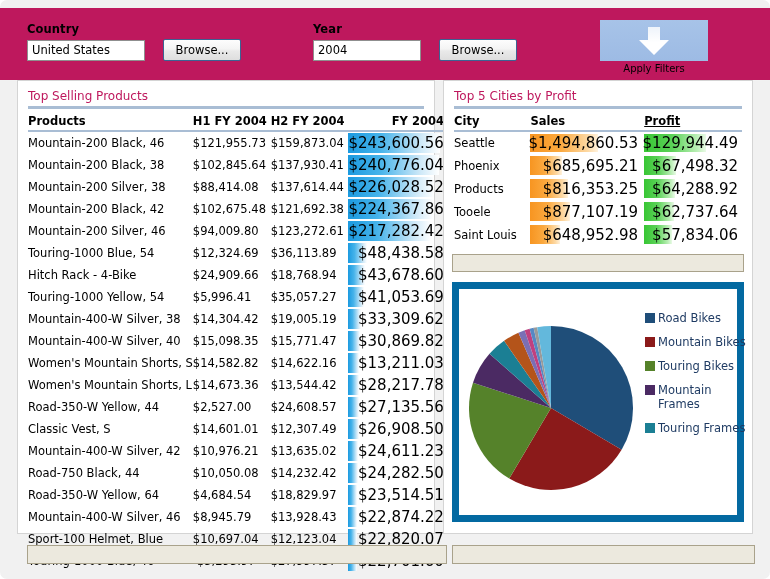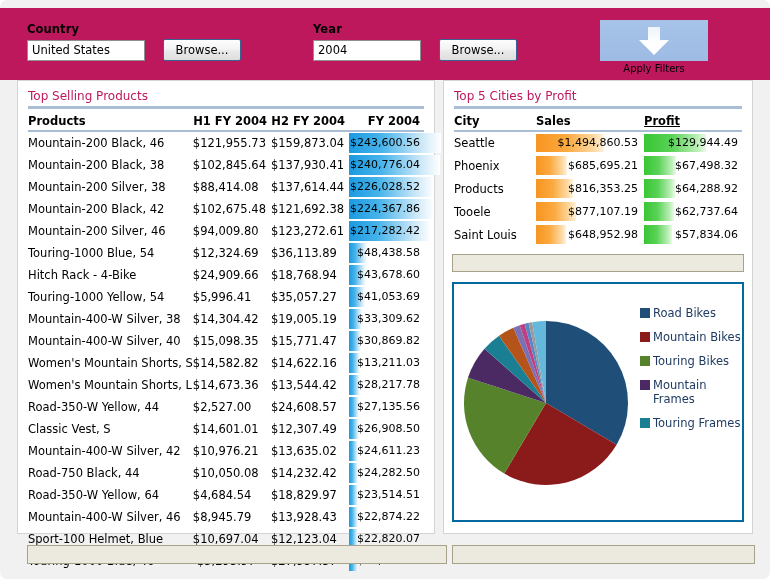--- a/index.html
+++ b/index.html
@@ -90,21 +90,21 @@
   #products-table th.c-fy   { width: 96px;  text-align: right; padding-right: 4px; }
   #products-table td.c-h1, #products-table td.c-h2 { text-align: left; padding-right: 4px; }
 
   .bar-cell { position: relative; height: 22px; padding: 0; }
   .bar-fill {
     position: absolute; left: 0; top: 1px; bottom: 1px;
     background: linear-gradient(to right,#1b9ae0 0%,#46b3ea 35%,#cfe9f8 80%,#ffffff 100%);
   }
   .bar-text {
     position: relative; display: block; text-align: right;
-    padding-right: 4px; line-height: 22px; font-size: 11px; color: #000;
+    padding-right: 4px; line-height: 22px; font-size: 15px; color: #000;
   }
 
   
   #cities-table th.c-city { width: 80px; }
   #cities-table th.c-sales { width: 108px; text-align: left; padding-left: 2px;}
   #cities-table th.c-profit { width: 100px; text-align: left; padding-left: 2px; text-decoration: underline;}
   #cities-table td { height: 23px; }
   .bar-fill-orange {
     position: absolute; left: 2px; top: 2px; bottom: 2px;
     background: linear-gradient(to right,#f79521 0%,#fba93f 45%,#fdd9a4 85%,#fff2dd 100%);
@@ -125,21 +125,21 @@
     position: absolute; left: 27px; top: 545px; width: 420px; height: 19px;
   }
   #bottom-placeholder-right {
     position: absolute; left: 452px; top: 545px; width: 303px; height: 19px;
   }
 
   
   #pie-box {
     position: absolute; left: 452px; top: 282px;
     width: 292px; height: 240px;
-    border: 2px solid #0369a1; background: #fff;
+    border: 7px solid #0369a1; background: #fff;
   }
   #pie-svg { position: absolute; left: 4px; top: 14px; }
   #pie-legend {
     position: absolute; left: 186px; top: 22px; width: 104px;
   }
   .legend-item {
     display: flex; align-items: flex-start; margin-bottom: 10px;
   }
   .legend-swatch {
     width: 10px; height: 10px; flex: 0 0 10px; margin-top: 2px; margin-right: 3px;

